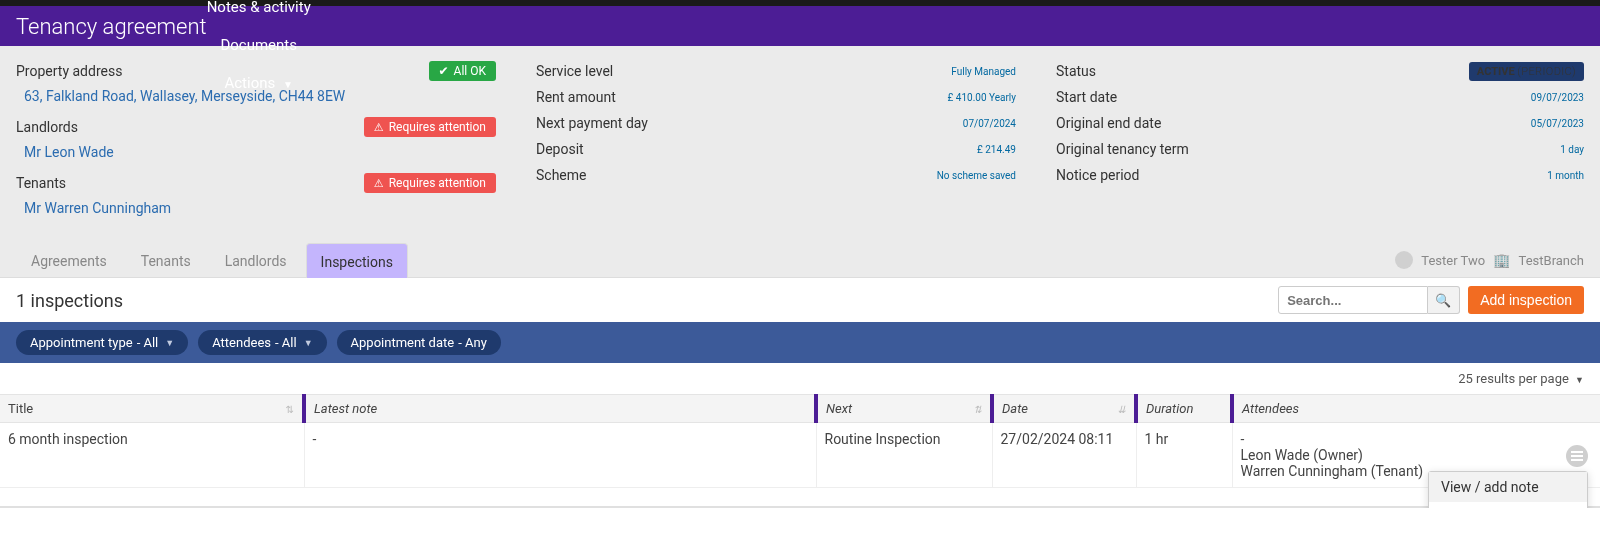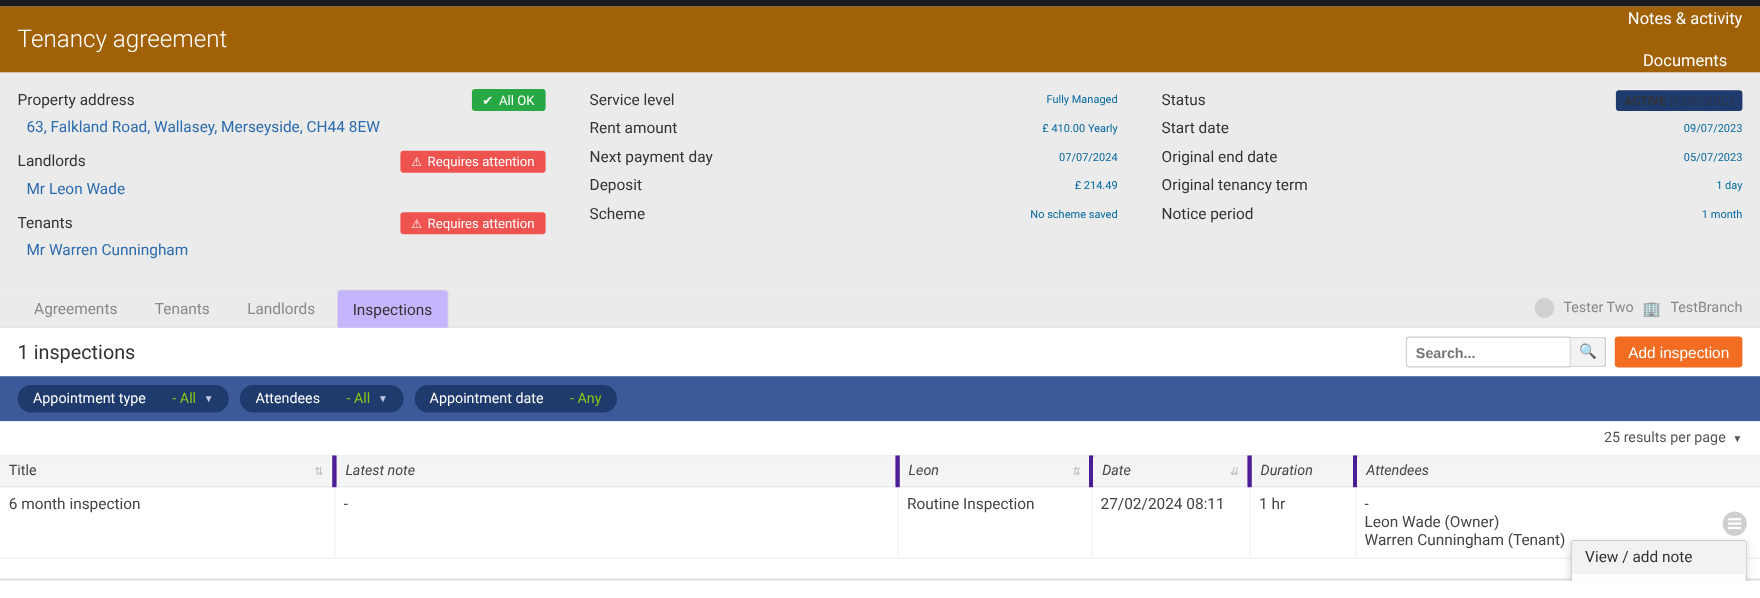--- a/index.html
+++ b/index.html
@@ -1,19 +1,19 @@
 <!DOCTYPE html>
 <html><head>
 <meta charset="utf-8">
 <style>
   * { box-sizing: border-box; margin: 0; padding: 0; }
   body { font-family: -apple-system, BlinkMacSystemFont, "Segoe UI", Roboto, Arial, sans-serif; font-size: 13px; color: #333; background: #fff; }
   a { color: #2b6cb0; text-decoration: none; }
   .topbar { height: 6px; background: #1a1a1a; }
-  .header { background: #a16207; color: #fff; display: flex; align-items: center; justify-content: space-between; padding: 12px 16px; height: 60px; }
+  .header { background: #4c1d95; color: #fff; display: flex; align-items: center; padding: 12px 16px; height: 40px; }
   .header-title { font-size: 22px; font-weight: 300; }
   .header-nav { display: flex; gap: 20px; align-items: center; flex-direction: column; }
   .header-nav-item { color: #fff; font-size: 15px; cursor: pointer; }
   .header-nav-item .caret { margin-left: 4px; font-size: 10px; }
 
   .summary { background: #ebebeb; padding: 12px 16px 16px; display: flex; gap: 40px; }
   .summary-col { flex: 1; }
   .summary-col-3 { flex: 1.1; }
   .summary-row { display: flex; justify-content: space-between; align-items: center; min-height: 26px; padding: 2px 0; }
   .summary-label { color: #333; font-size: 14px; }
@@ -37,21 +37,21 @@
   .toolbar-line { display: flex; align-items: center; justify-content: space-between; padding: 8px 16px; background: #fff; }
   .count-label { font-size: 18px; color: #333; }
   .toolbar-right { display: flex; gap: 8px; align-items: center; }
   .search-box { display: flex; }
   .search-box input { width: 150px; height: 28px; border: 1px solid #ccc; border-radius: 3px 0 0 3px; padding: 0 8px; font-size: 13px; font-weight: bold; }
   .search-btn { width: 32px; height: 28px; border: 1px solid #ccc; border-left: none; background: #f2f2f2; border-radius: 0 3px 3px 0; display: flex; align-items: center; justify-content: center; color: #888; cursor: pointer; }
   .btn-orange { background: #f26c22; color: #fff; border: none; padding: 6px 12px; border-radius: 3px; font-size: 14px; cursor: pointer; }
 
   .filter-bar { background: #3c5a99; padding: 8px 16px; display: flex; gap: 10px; }
   .filter-pill { background: #1f3a6d; color: #fff; padding: 5px 14px; border-radius: 14px; font-size: 13px; display: inline-flex; align-items: center; gap: 4px; cursor: pointer; }
-  .filter-pill .dim { color: #84cc16; margin-left: 20px; }
+  .filter-pill .dim { color: #ffffff; }
   .filter-pill .caret { font-size: 9px; margin-left: 3px; color: #c0cadf; }
 
   .results-line { text-align: right; padding: 8px 16px; background: #fff; color: #555; font-size: 13px; }
   .results-line .caret { font-size: 9px; margin-left: 3px; }
 
   table.grid { width: 100%; border-collapse: collapse; table-layout: fixed; }
   table.grid th { background: #f4f4f4; border-top: 1px solid #e4e4e4; border-bottom: 1px solid #e4e4e4; text-align: left; padding: 6px 8px; font-weight: 400; color: #444; font-size: 13px; position: relative; }
   table.grid th + th { border-left: 4px solid #4c1d95; font-style: italic; }
   .sort-icon { position: absolute; right: 8px; top: 50%; transform: translateY(-50%); color: #bbb; font-size: 10px; }
   table.grid td { padding: 8px; border-bottom: 1px solid #eee; vertical-align: top; font-size: 14px; color: #444; }
@@ -220,21 +220,21 @@
       <col style="width:32%">
       <col style="width:11%">
       <col style="width:9%">
       <col style="width:6%">
       <col style="width:23%">
   </colgroup>
   <thead>
     <tr>
       <th><span>Title</span><span class="sort-icon">⇅</span></th>
       <th><span>Latest note</span></th>
-      <th><span>Leon</span><span class="sort-icon">⇅</span></th>
+      <th><span>Next</span><span class="sort-icon">⇅</span></th>
       <th><span>Date</span><span class="sort-icon">⇊</span></th>
       <th><span>Duration</span></th>
       <th><span>Attendees</span></th>
     </tr>
   </thead>
   <tbody>
     <tr>
       <td>6 month inspection</td>
       <td>-</td>
       <td>Routine Inspection</td>

